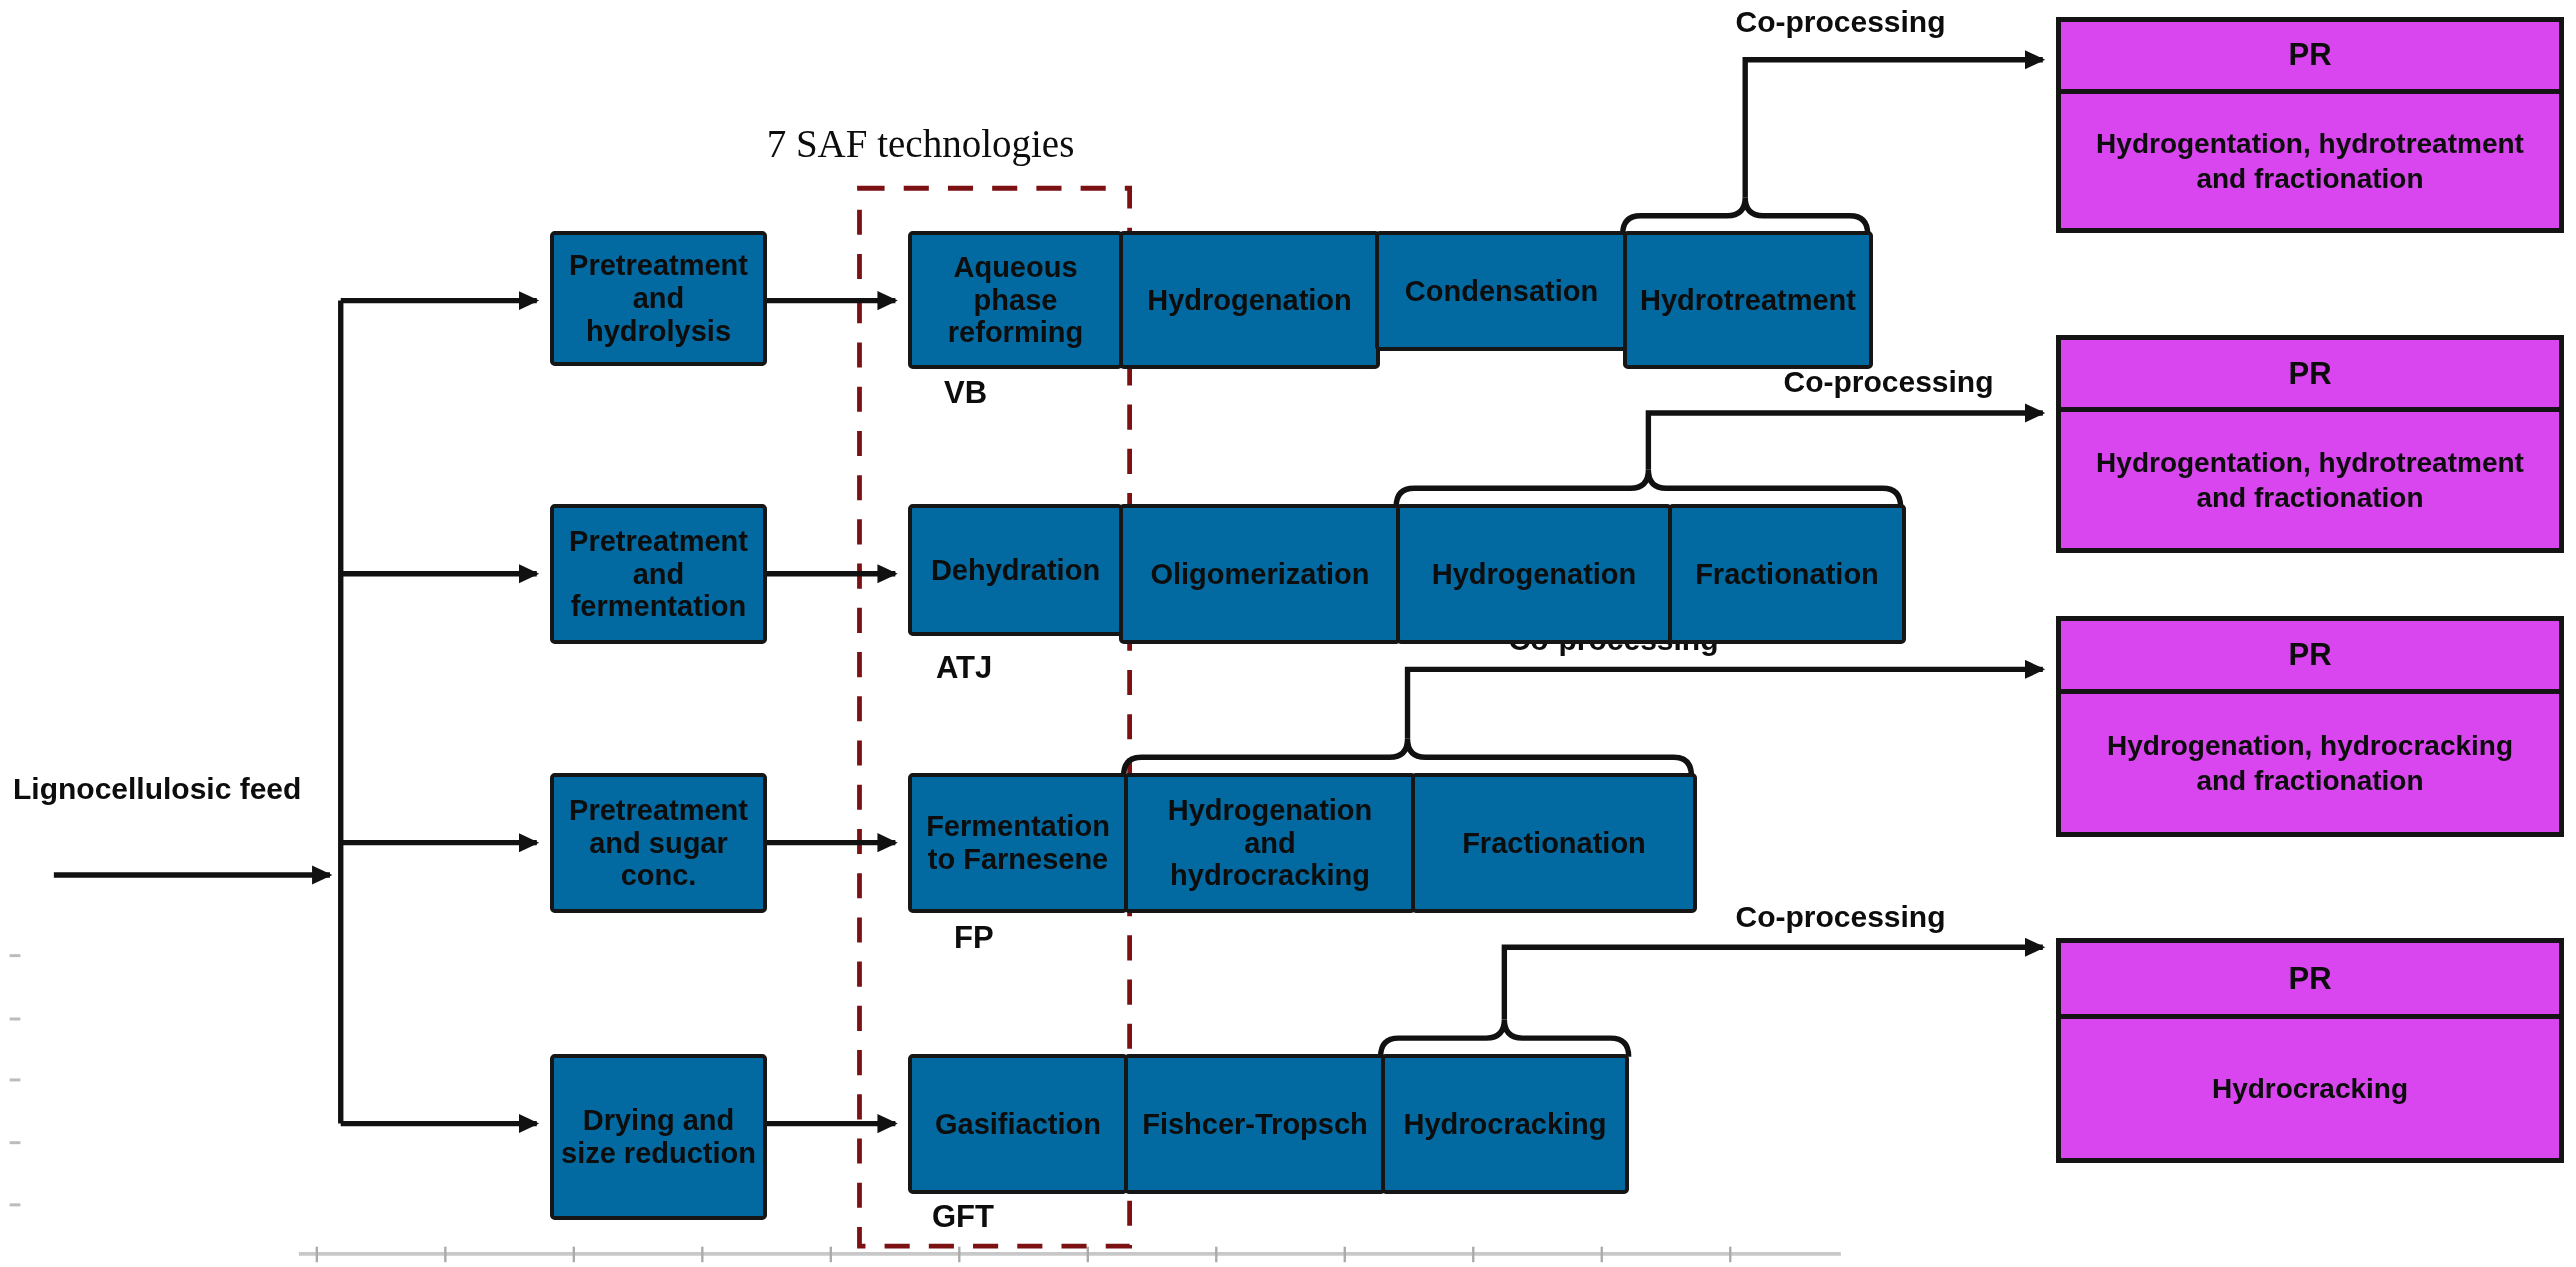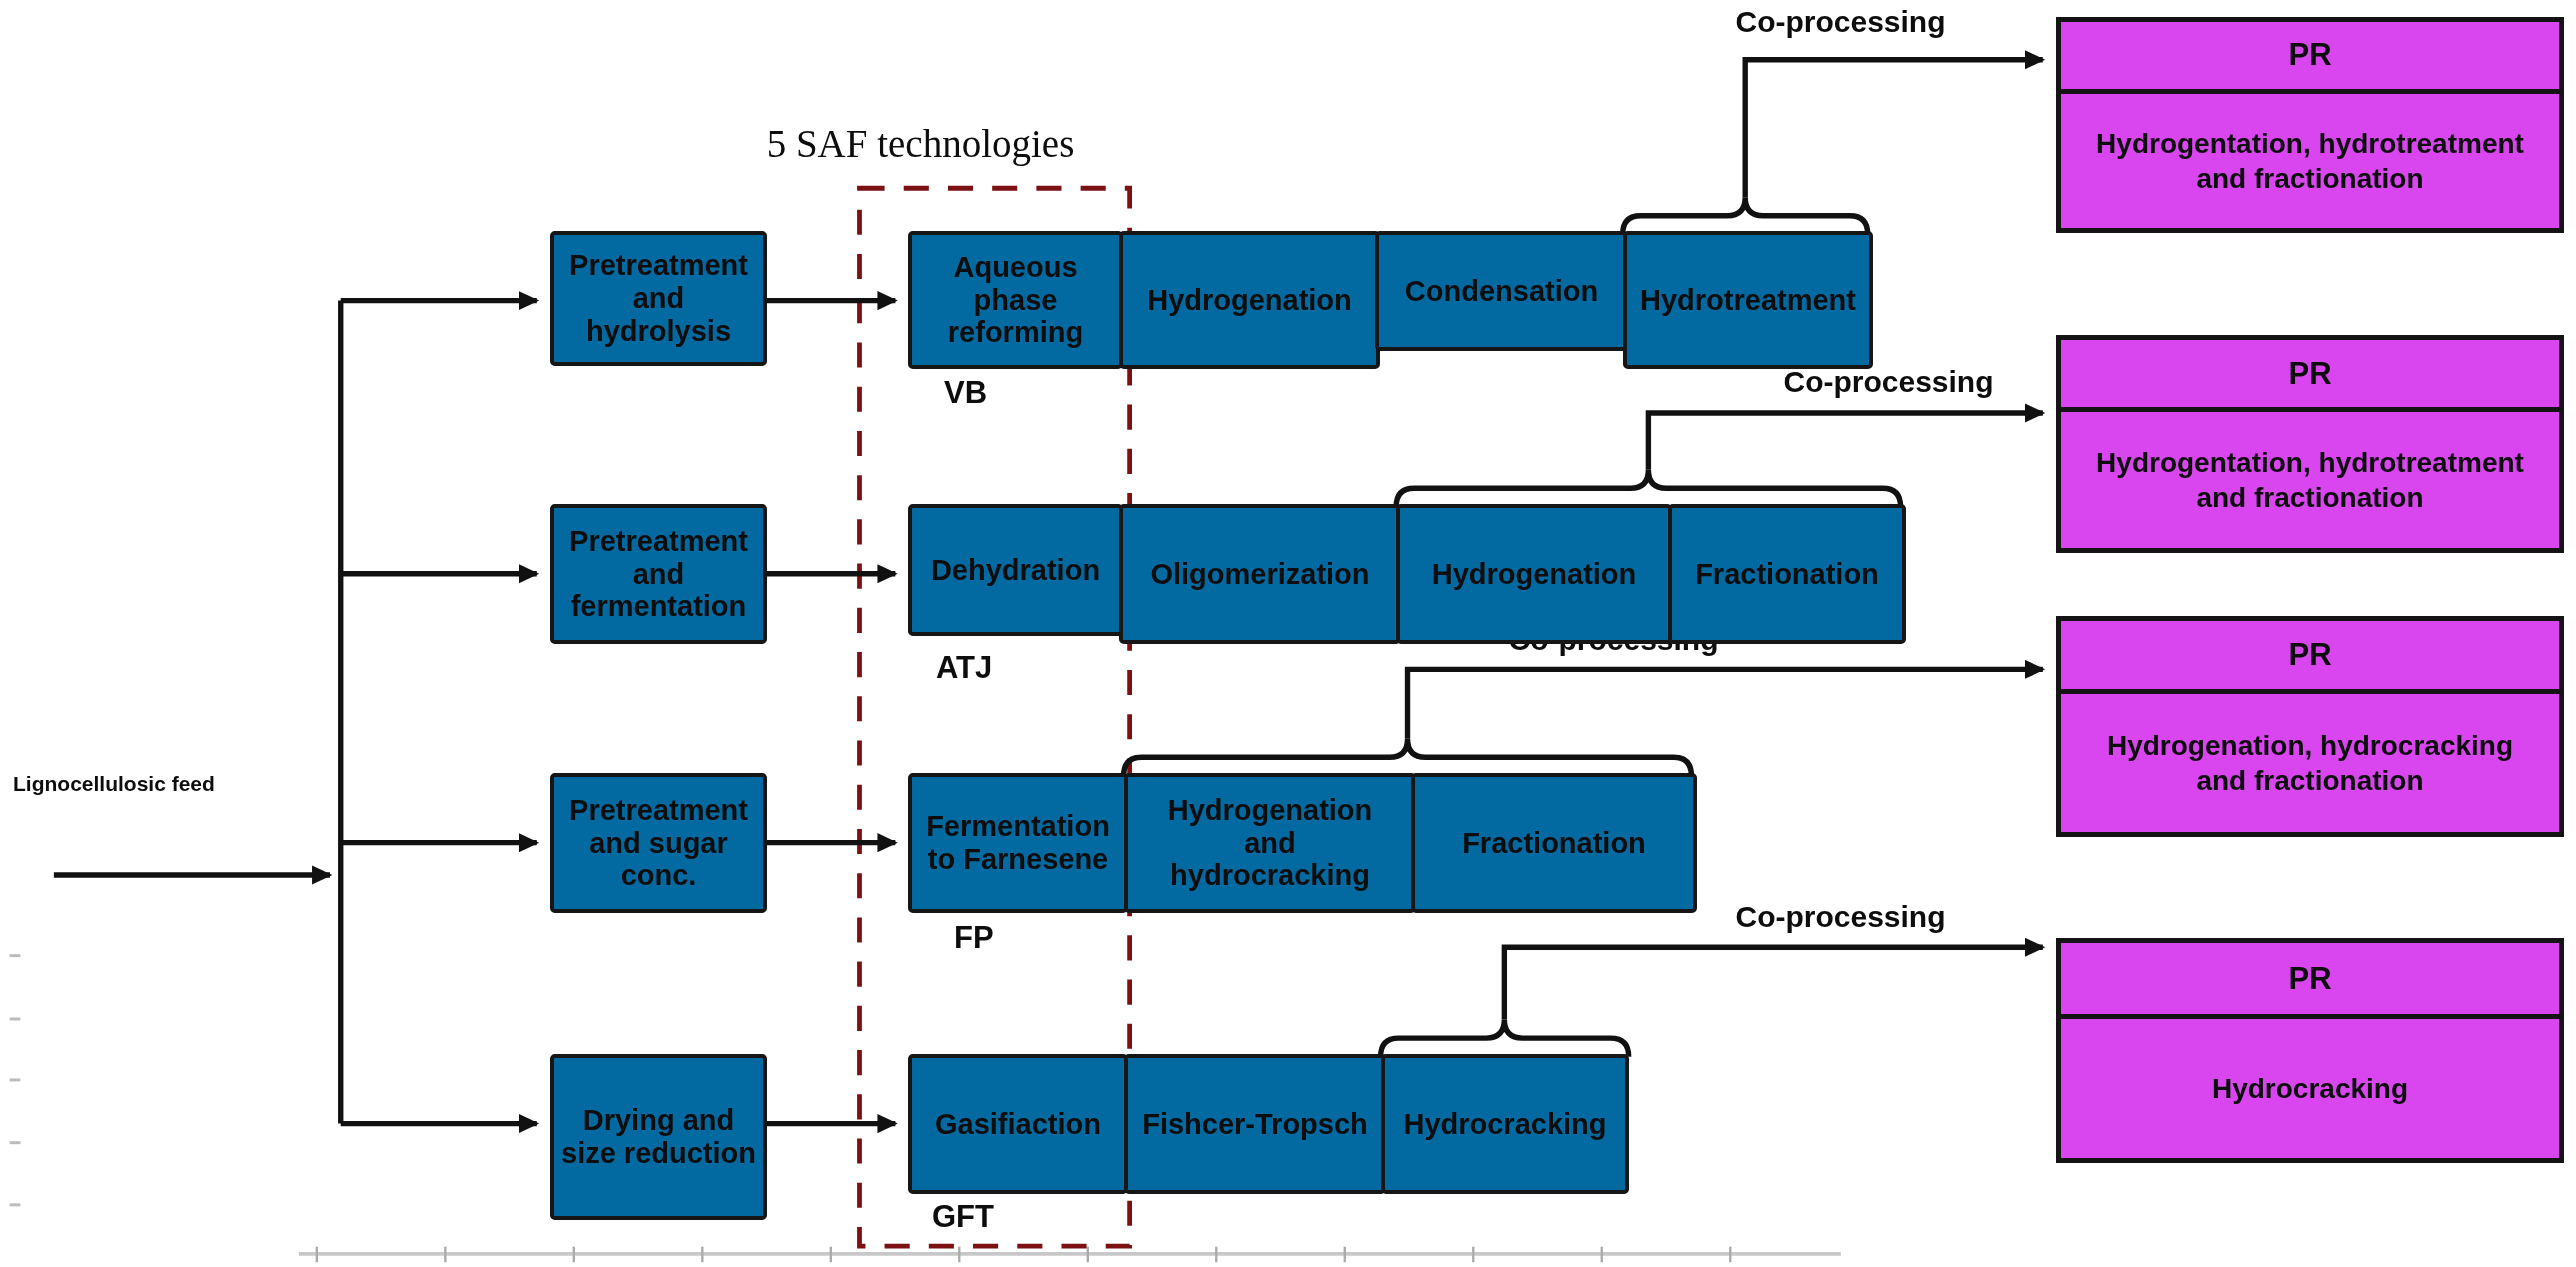--- a/index.html
+++ b/index.html
@@ -4,21 +4,21 @@
 <style>
   html,body{margin:0;padding:0;background:#ffffff;}
   #canvas{position:relative;width:2576px;height:1267px;background:#ffffff;overflow:hidden;
           font-family:"Liberation Sans", sans-serif;color:#0d0d0d;}
   .abs{position:absolute;box-sizing:border-box;}
   .pbox{border:4.8px solid #161616;border-radius:4.8px;background:#0369a1;
         display:flex;align-items:center;justify-content:center;text-align:center;
         font-size:29px;font-weight:600;line-height:1.13;white-space:pre-line;}
   .code{font-size:31px;font-weight:700;}
   .cp{font-size:30px;font-weight:700;text-align:center;}
-  .feed{font-size:21px;font-weight:700;}
+  .feed{font-size:30px;font-weight:700;}
   .saf{font-family:"Liberation Serif", serif;font-size:39px;font-weight:400;text-align:center;}
   .prbox{border:5.4px solid #141414;background:#d946ef;display:flex;flex-direction:column;}
   .prhead{border-bottom:5.4px solid #141414;display:flex;align-items:center;justify-content:center;
           font-size:31px;font-weight:700;}
   .prbody{flex:1;display:flex;align-items:center;justify-content:center;text-align:center;
           font-size:28px;font-weight:600;line-height:1.25;white-space:pre-line;padding:0 18px;}
   svg{position:absolute;left:0;top:0;}
 </style>
 </head>
 <body>
@@ -82,21 +82,21 @@
 
       <path d="M1880,1298 Q1880,1267 1910,1267 H2325 Q2355,1267 2355,1236 Q2355,1267 2385,1267 H2800 Q2830,1267 2830,1298"></path>
       <path d="M2355,1236 V1120 H3418" marker-end="url(#arr)"></path>
 
       <path d="M2310,1768 Q2310,1737 2340,1737 H2487 Q2517,1737 2517,1706 Q2517,1737 2547,1737 H2695 Q2725,1737 2725,1768"></path>
       <path d="M2517,1706 V1585 H3418" marker-end="url(#arr)"></path>
     </g>
   </svg>
 
   <div class="abs feed" style="left:13px;top:772px;width:299px;">Lignocellulosic feed</div>
-  <div class="abs saf" style="left:765px;top:121px;width:311px;">5 SAF technologies</div>
+  <div class="abs saf" style="left:765px;top:121px;width:311px;">7 SAF technologies</div>
 
   <div class="abs cp" style="left:1721px;top:4.8px;width:239px;">Co-processing</div>
   <div class="abs cp" style="left:1769px;top:365px;width:239px;">Co-processing</div>
   <div class="abs cp" style="left:1494px;top:623px;width:239px;">Co-processing</div>
   <div class="abs cp" style="left:1721px;top:900px;width:239px;">Co-processing</div>
 
   <div class="abs pbox" style="left:550px;top:231px;width:217px;height:135px;">Pretreatment
 and
 hydrolysis</div>
   <div class="abs pbox" style="left:908px;top:231px;width:215px;height:138px;">Aqueous

